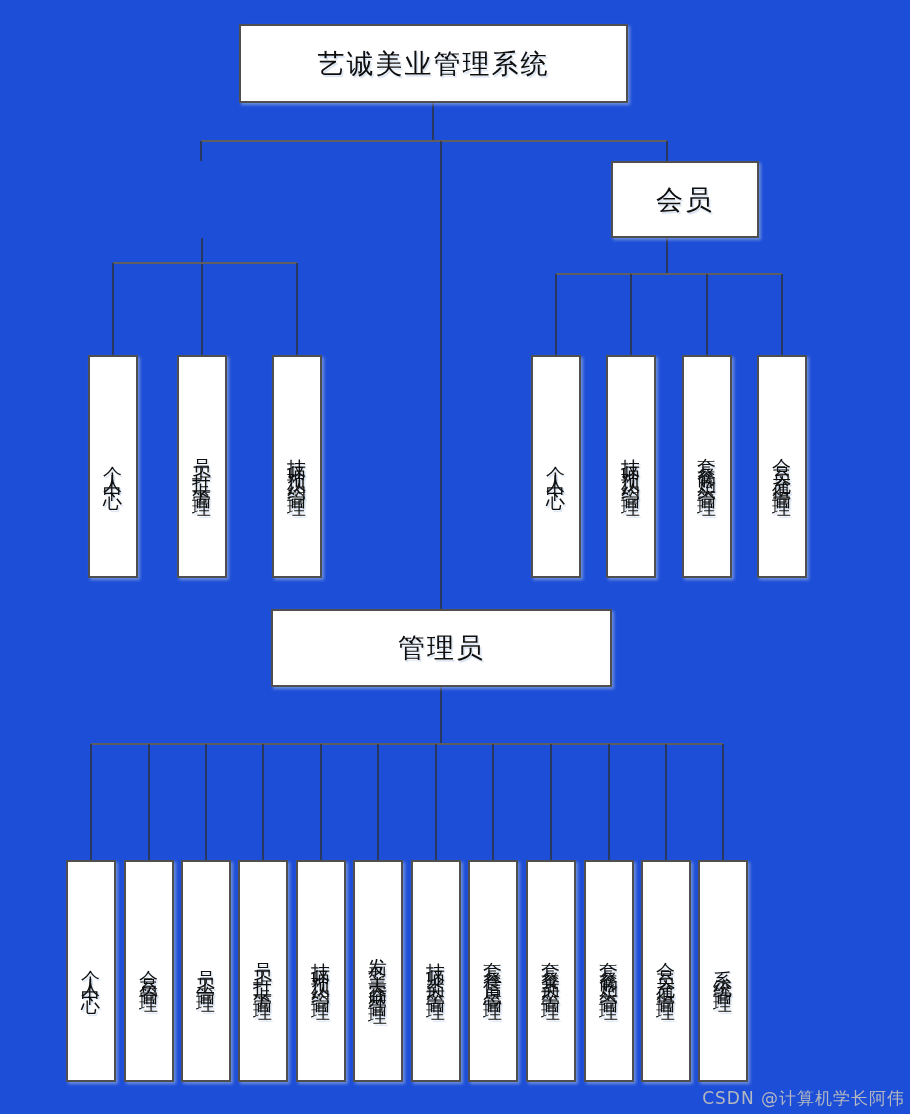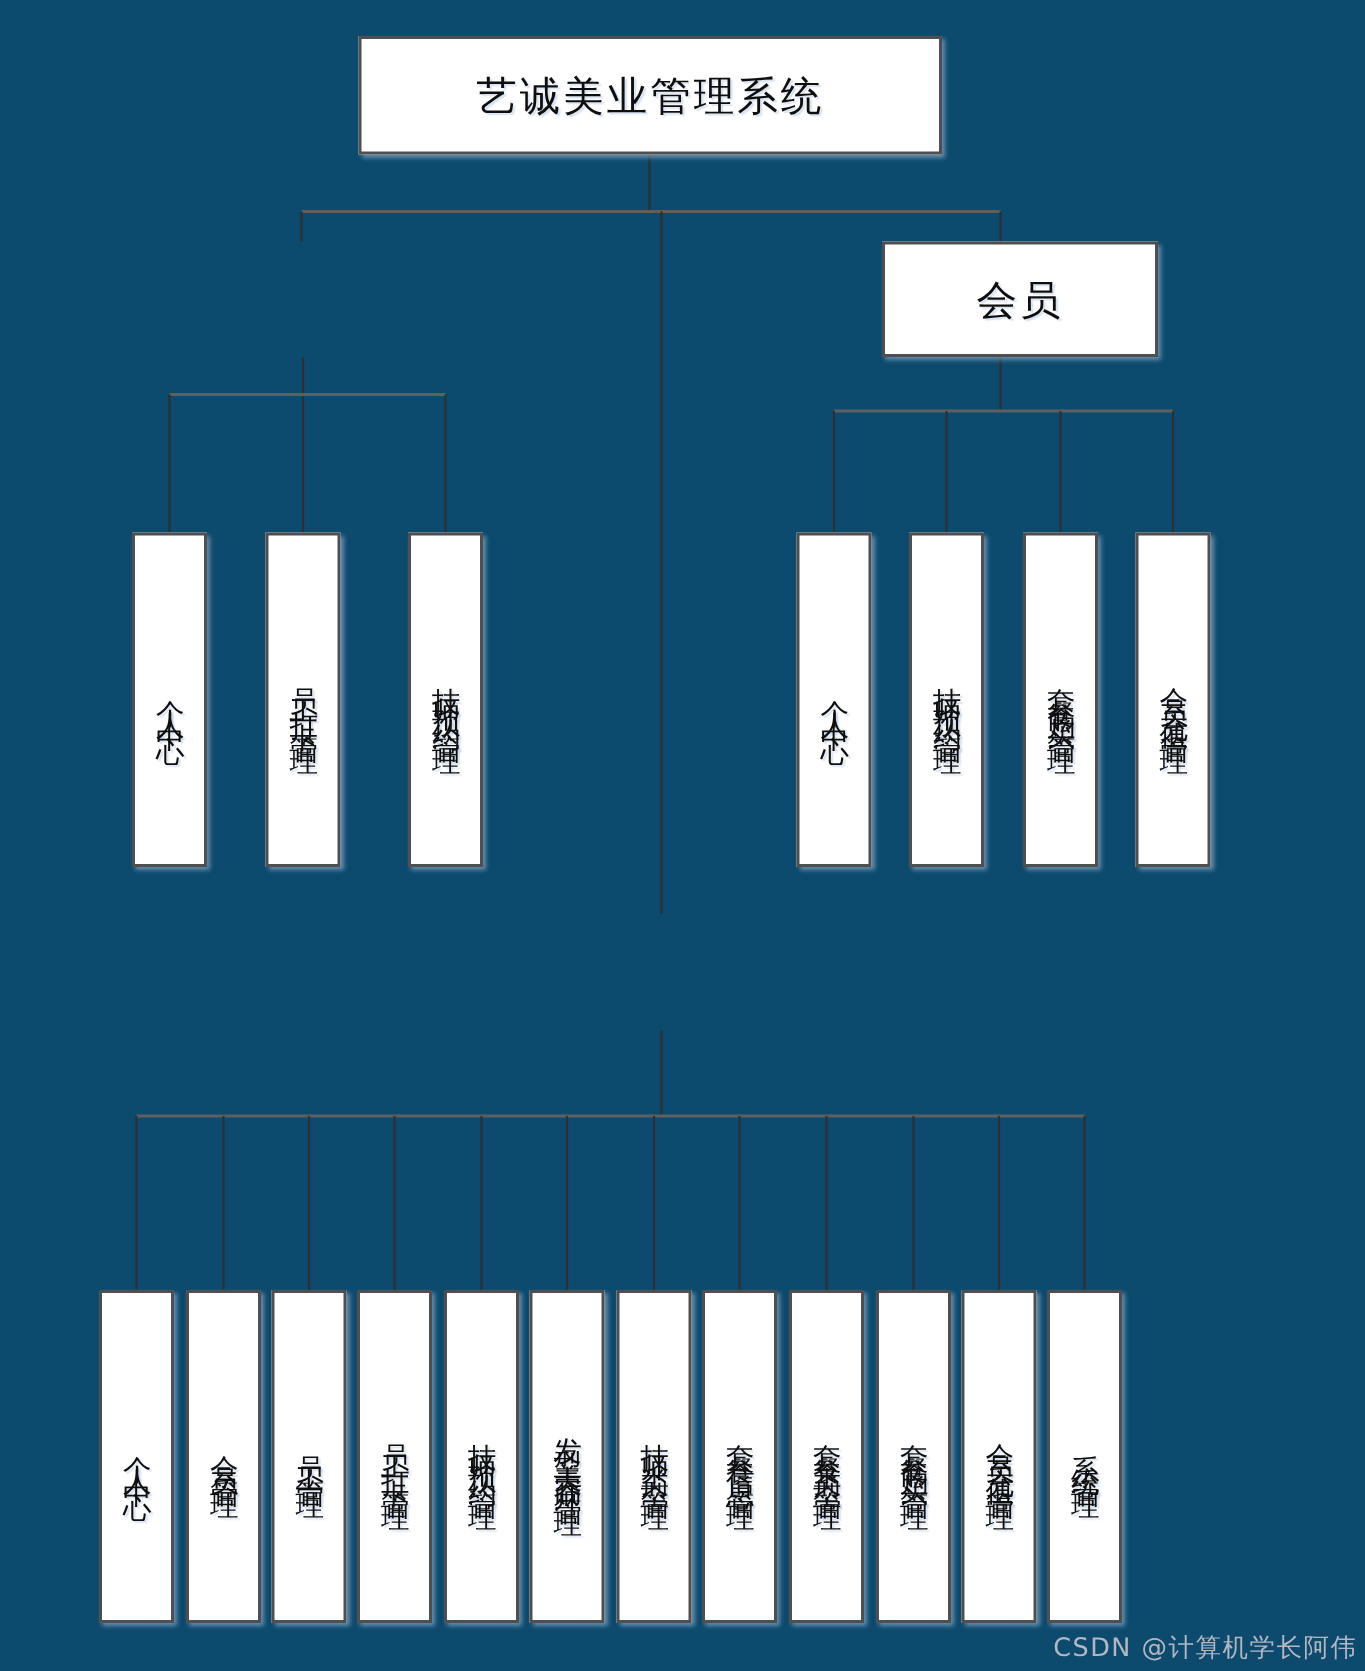--- a/index.html
+++ b/index.html
@@ -5,21 +5,21 @@
   html, body {
     margin: 0;
     padding: 0;
     background: #ffffff;
     font-family: "DejaVu Sans", "Liberation Sans", sans-serif;
   }
   .stage {
     position: relative;
     width: 910px;
     height: 1114px;
-    background: #0c4a6e;
+    background: #1d4ed8;
     overflow: hidden;
   }
   svg.wires {
     position: absolute;
     left: 0; top: 0;
     width: 910px; height: 1114px;
   }
   svg.wires path.v   { stroke: #2f2f2f; stroke-width: 1.4; fill: none; }
   svg.wires path.bus { stroke: #5f5f5f; stroke-width: 2;   fill: none; }
 
@@ -94,31 +94,32 @@
     <path class="v" d="M436 744 V860"></path>
     <path class="v" d="M493 744 V860"></path>
     <path class="v" d="M551 744 V860"></path>
     <path class="v" d="M609 744 V860"></path>
     <path class="v" d="M666 744 V860"></path>
     <path class="v" d="M723 744 V860"></path>
   </svg>
 
   <div class="node hbox" style="left:239px; top:24px; width:389px; height:79px;">艺诚美业管理系统</div>
 
-  <div class="node hbox" style="left:588px; top:161px; width:184px; height:77px;">会员</div>
+  <div class="node hbox" style="left:611px; top:161px; width:148px; height:77px;">会员</div>
 
   <div class="node vbox" style="left:88px;  top:355px; width:50px; height:223px;">个人中心</div>
   <div class="node vbox" style="left:177px; top:355px; width:50px; height:223px;">员工打卡管理</div>
   <div class="node vbox" style="left:272px; top:355px; width:50px; height:223px;">技师预约管理</div>
 
   <div class="node vbox" style="left:531px; top:355px; width:50px; height:223px;">个人中心</div>
   <div class="node vbox" style="left:606px; top:355px; width:50px; height:223px;">技师预约管理</div>
   <div class="node vbox" style="left:682px; top:355px; width:50px; height:223px;">套餐购买管理</div>
   <div class="node vbox" style="left:757px; top:355px; width:50px; height:223px;">会员充值管理</div>
 
+  <div class="node hbox" style="left:271px; top:609px; width:341px; height:78px;">管理员</div>
 
   <div class="node vbox" style="left:66px;  top:860px; width:50px; height:222px;">个人中心</div>
   <div class="node vbox" style="left:124px; top:860px; width:50px; height:222px;">会员管理</div>
   <div class="node vbox" style="left:181px; top:860px; width:50px; height:222px;">员工管理</div>
   <div class="node vbox" style="left:238px; top:860px; width:50px; height:222px;">员工打卡管理</div>
   <div class="node vbox" style="left:296px; top:860px; width:50px; height:222px;">技师预约管理</div>
   <div class="node vbox" style="left:353px; top:860px; width:50px; height:222px;">发型美容师管理</div>
   <div class="node vbox" style="left:411px; top:860px; width:50px; height:222px;">技师类型管理</div>
   <div class="node vbox" style="left:468px; top:860px; width:50px; height:222px;">套餐信息管理</div>
   <div class="node vbox" style="left:526px; top:860px; width:50px; height:222px;">套餐类型管理</div>

